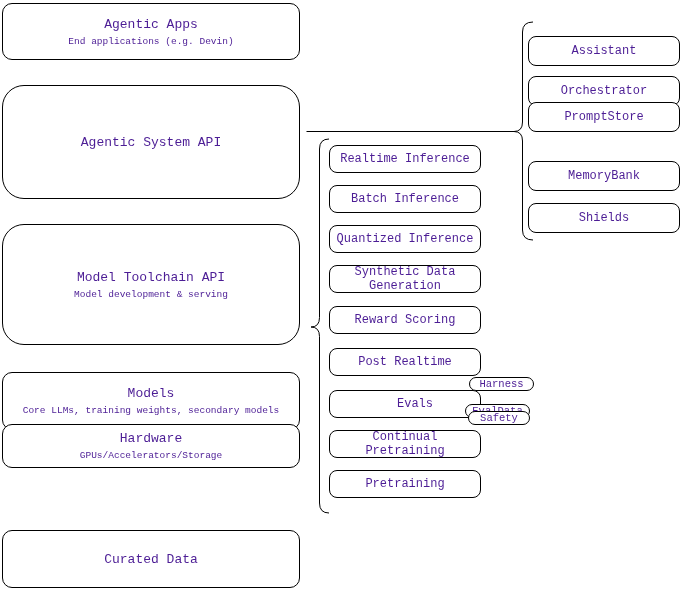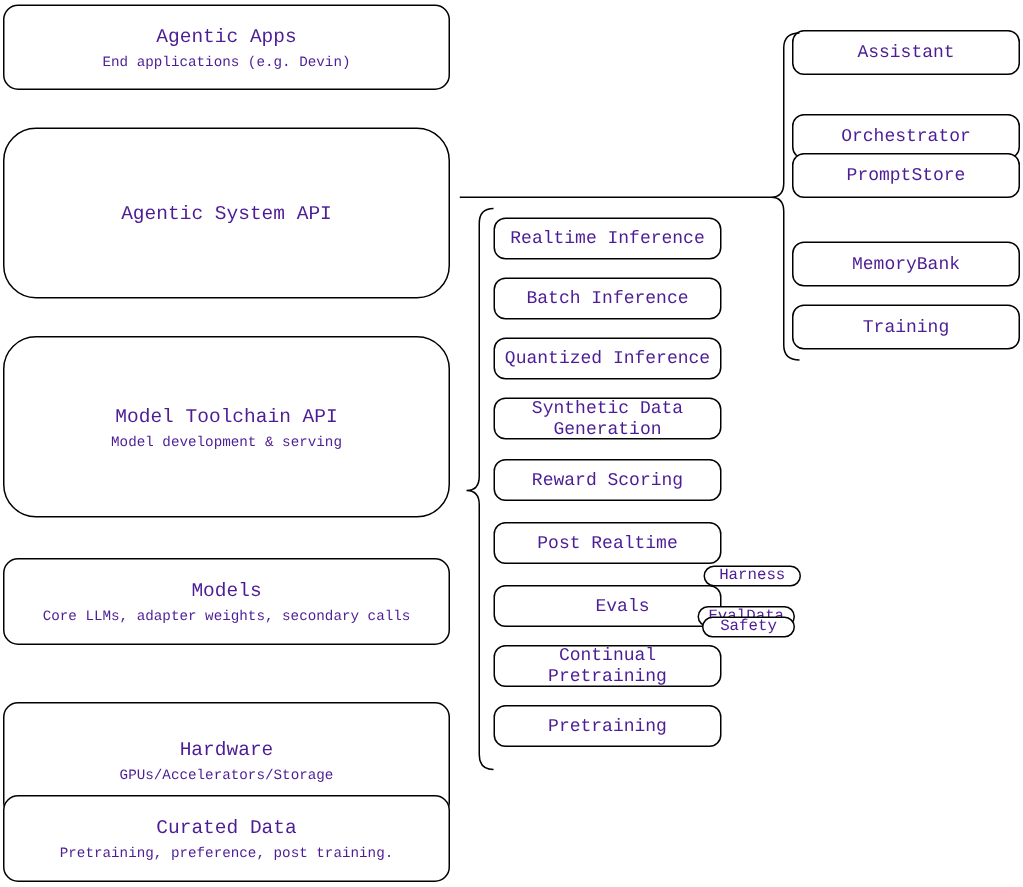--- a/index.html
+++ b/index.html
@@ -77,31 +77,30 @@
     <div class="title">Agentic System API</div>
   </div>
 
   <div class="box layer r22" style="top:224px;height:121px;">
     <div class="title">Model Toolchain API</div>
     <div class="subtitle">Model development &amp; serving</div>
   </div>
 
   <div class="box layer r10" style="top:372px;height:58px;">
     <div class="title">Models</div>
-    <div class="subtitle">Core LLMs, adapter weights, secondary calls</div>
+    <div class="subtitle">Core LLMs, training weights, secondary models</div>
   </div>
 
-  <div class="box layer r10" style="top:468px;height:77px;justify-content:center;">
+  <div class="box layer r10" style="top:424px;height:44px;justify-content:center;">
     <div class="title">Hardware</div>
     <div class="subtitle">GPUs/Accelerators/Storage</div>
   </div>
 
   <div class="box layer r10" style="top:530px;height:58px;">
     <div class="title">Curated Data</div>
-    <div class="subtitle">Pretraining, preference, post training.</div>
   </div>
 
   <div class="box node" style="top:145px;">
     <span>Realtime Inference</span>
   </div>
   <div class="box node" style="top:185px;">
     <span>Batch Inference</span>
   </div>
   <div class="box node" style="top:265px;">
     <span>Synthetic Data Generation</span>
@@ -128,29 +127,29 @@
   <div class="box pill" style="left:469px;top:377px;width:65px;">
     <span>Harness</span>
   </div>
   <div class="box pill" style="left:465px;top:404px;width:65px;">
     <span>EvalData</span>
   </div>
   <div class="box pill" style="left:468px;top:411px;width:62px;">
     <span>Safety</span>
   </div>
 
-  <div class="box rnode" style="top:20px;">
+  <div class="box rnode" style="top:36px;">
     <span>Assistant</span>
   </div>
   <div class="box rnode" style="top:76px;">
     <span>Orchestrator</span>
   </div>
   <div class="box rnode" style="top:102px;">
     <span>PromptStore</span>
   </div>
   <div class="box rnode" style="top:161px;">
     <span>MemoryBank</span>
   </div>
   <div class="box rnode" style="top:203px;">
-    <span>Training</span>
+    <span>Shields</span>
   </div>
 
 </div>
 
 </body></html>

